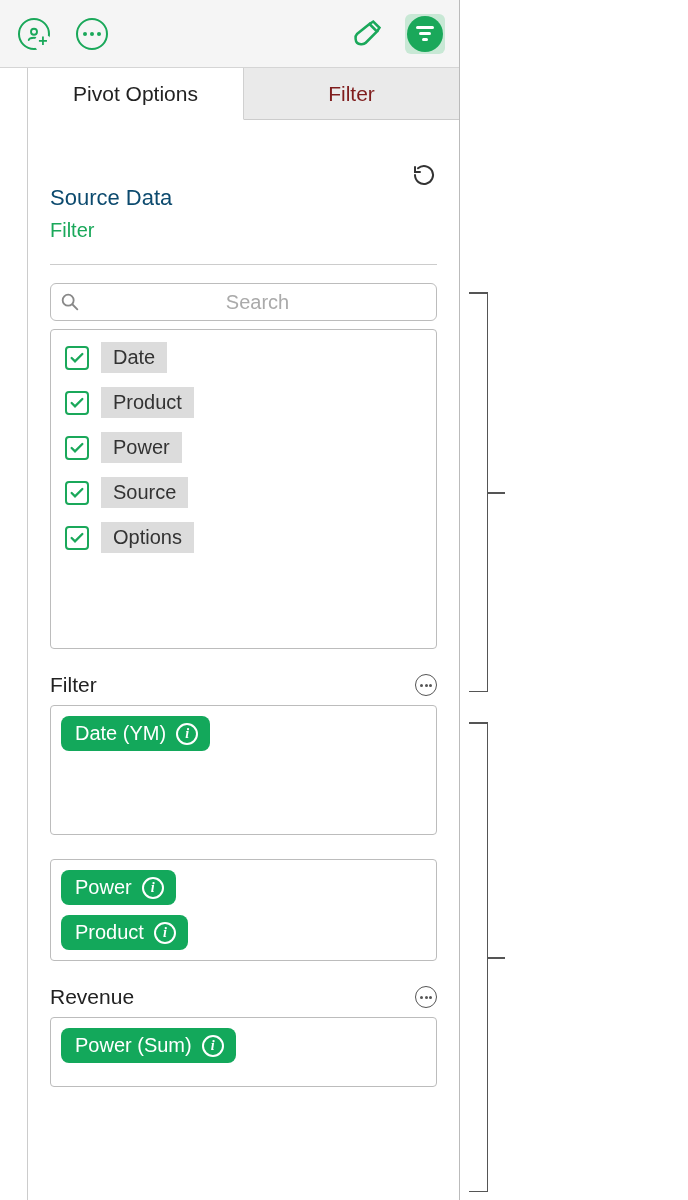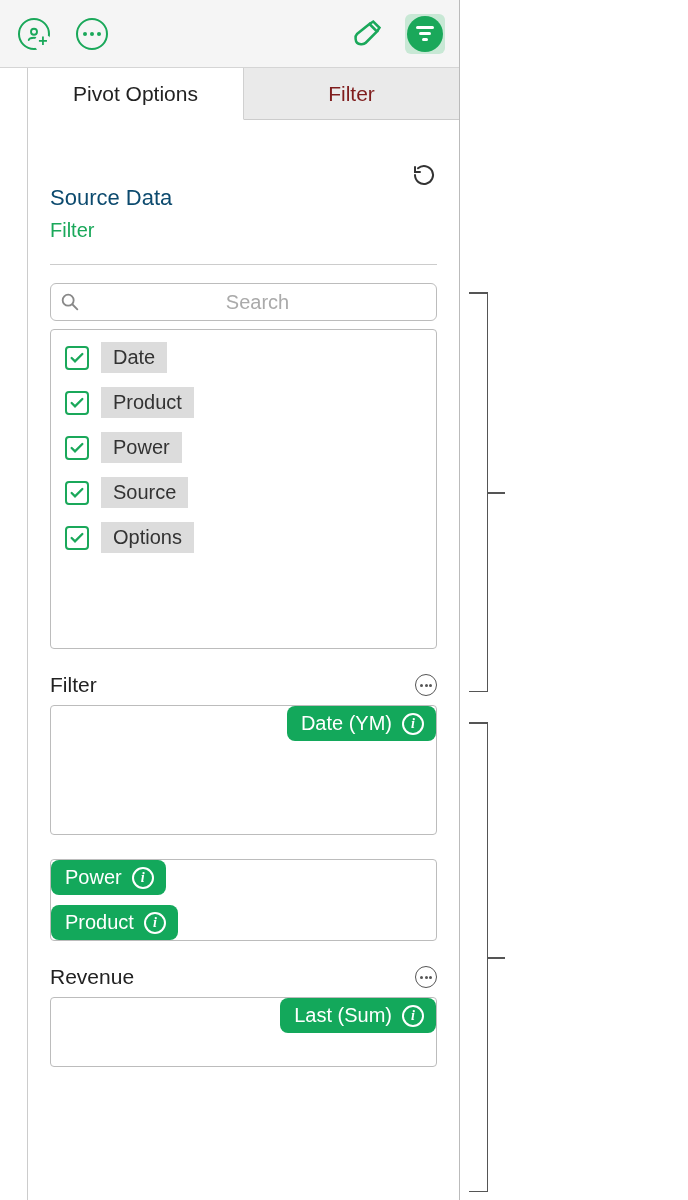--- a/index.html
+++ b/index.html
@@ -176,22 +176,22 @@
     flex:none;
   }
   .chk svg { display:block; }
   .pill-grey {
     background:#dcdcdc; border-radius:0;
     padding:4px 12px; font-size:20px; color:#333;
   }
 
   .drop-box {
     border:1px solid #bcbcbc; border-radius:4px;
-    min-height: 70px;
-    display:flex; flex-wrap:wrap; gap:10px; align-content:flex-start;justify-content:flex-end;
+    padding:10px; min-height: 70px;
+    display:flex; flex-wrap:wrap; gap:10px; align-content:flex-start;
   }
   .drop-box.tall { min-height: 130px; }
   .pill-green {
     background:#13a85b; color:#fff; border-radius:8px;
     padding:6px 12px 6px 14px; font-size:20px;
     display:flex; align-items:center; gap:10px;
   }
   .pill-green .info {
     width:22px;height:22px;border:2px solid #fff;border-radius:50%;
     display:flex;align-items:center;justify-content:center;
@@ -363,21 +363,21 @@
           <div class="section-label">
             <span>Revenue</span>
             <div class="more-dots">
                 <span></span>
                 <span></span>
                 <span></span>
               </div>
           </div>
           <div class="drop-box">
             <div class="pill-green">
-              <span>Last (Sum)</span>
+              <span>Power (Sum)</span>
               <span class="info">i</span>
             </div>
           </div>
         </div>
 
       </div>
     </div>
   </div>
 </div>
 

